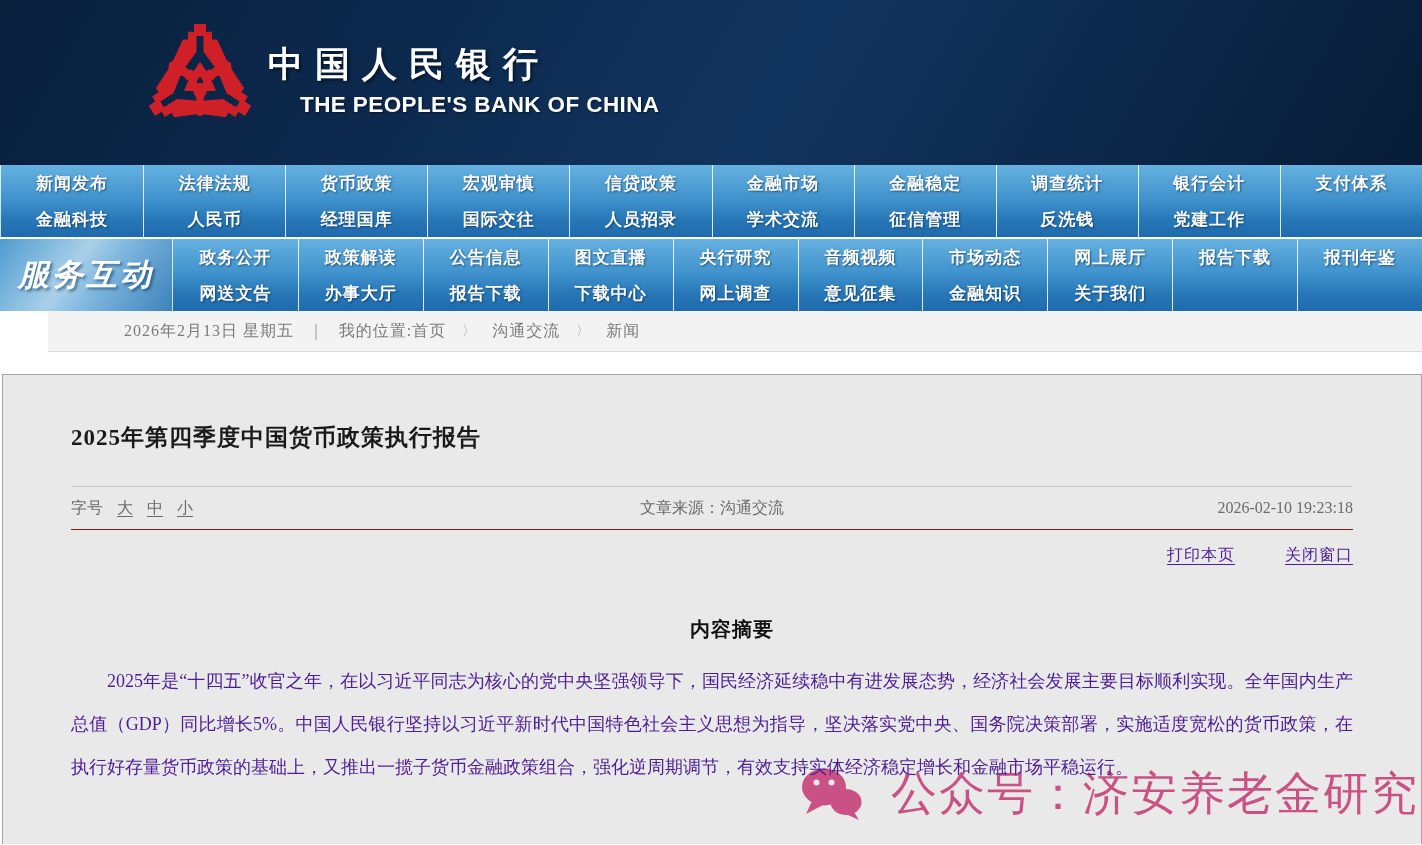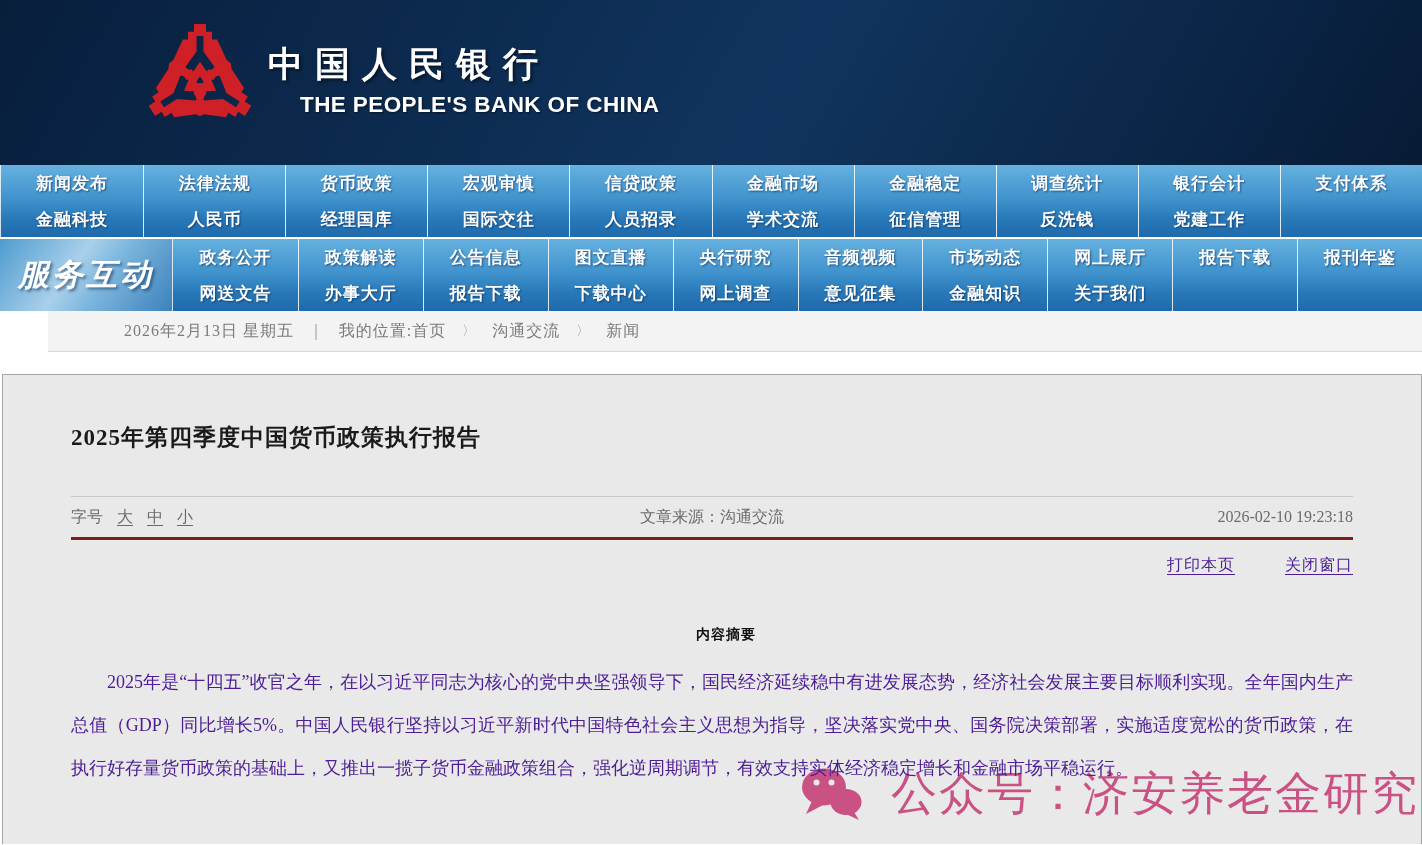--- a/index.html
+++ b/index.html
@@ -66,42 +66,42 @@
     margin-left:2px; margin-top:22px; height:470px;
     background:#e9e9e9; border:1px solid #a5a5a5; border-bottom:none;
     position:relative; padding:0 68px; overflow:hidden;
   }
   .article-title {
     margin-top:47px; text-align:left;
     font-family:"Liberation Serif","DejaVu Serif",serif;
     font-size:23px; font-weight:bold; color:#1a1a1a; letter-spacing:1px;
   }
   .meta-row {
-    margin-top:43px; height:44px;
-    border-top:1px solid #c9c9c9; border-bottom:3px solid #7f1d1d;
+    margin-top:33px; height:44px;
+    border-top:1px solid #c9c9c9; border-bottom:1px solid #7f1d1d;
     display:flex; align-items:center; justify-content:space-between;
     font-family:"Liberation Serif","DejaVu Serif",serif;
     font-size:16px; color:#6b6b6b;
   }
   .meta-left { display:flex; align-items:center; gap:14px; }
   .size-link { text-decoration:underline; text-underline-offset:3px; color:#6b6b6b; cursor:pointer; }
   .meta-center { position:absolute; left:50%; transform:translateX(-50%); }
   .links-row {
     margin-top:15px; text-align:right;
     font-family:"Liberation Serif","DejaVu Serif",serif;
     font-size:16px; color:#4f4f4f;
   }
   .links-row a {
     color:#4c1d95; text-decoration:underline; text-underline-offset:4px;
     margin-left:46px; cursor:pointer; letter-spacing:1px;
   }
   .summary-heading {
     margin-top:50px; text-align:center; text-indent:2em;
     font-family:"Liberation Serif","DejaVu Serif",serif;
-    font-size:14px; font-weight:bold; color:#111111; letter-spacing:1px;
+    font-size:20px; font-weight:bold; color:#111111; letter-spacing:1px;
   }
   .body-paragraph {
     position:relative; z-index:2;
     margin-top:17px; text-indent:2em; text-align:justify;
     font-family:"Liberation Serif","DejaVu Serif",serif;
     font-size:18px; line-height:43px; color:#4c1d95;
   }
 
   
   .watermark {

